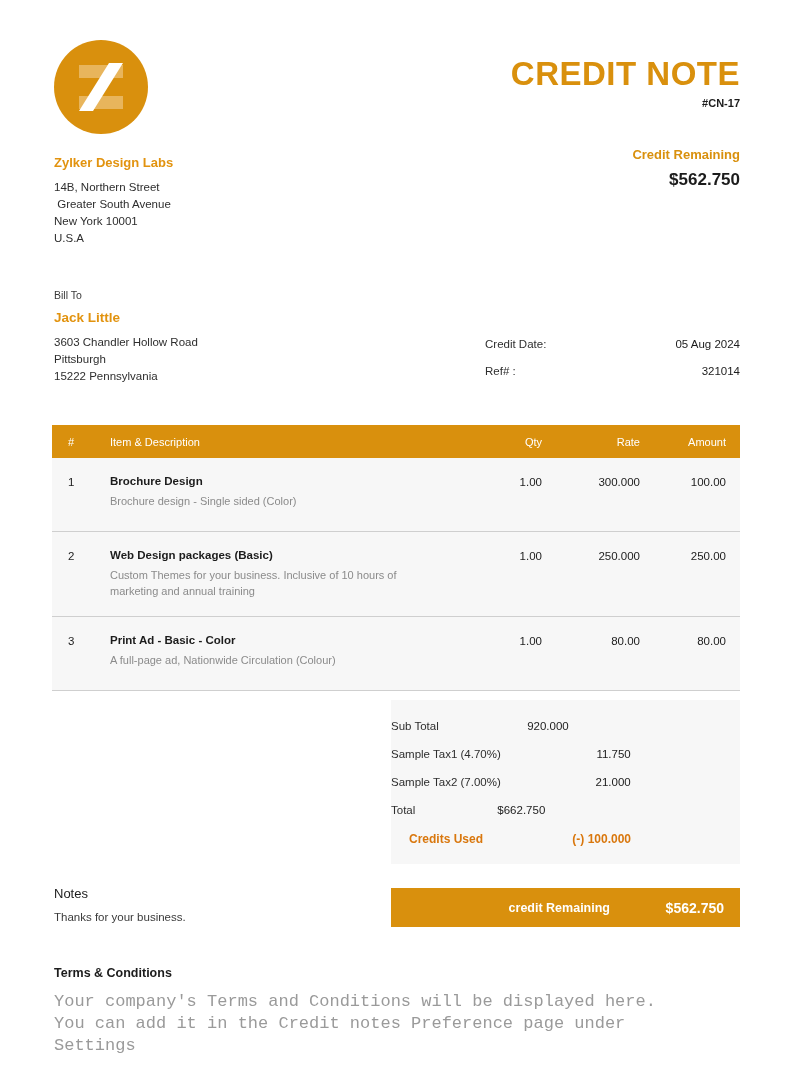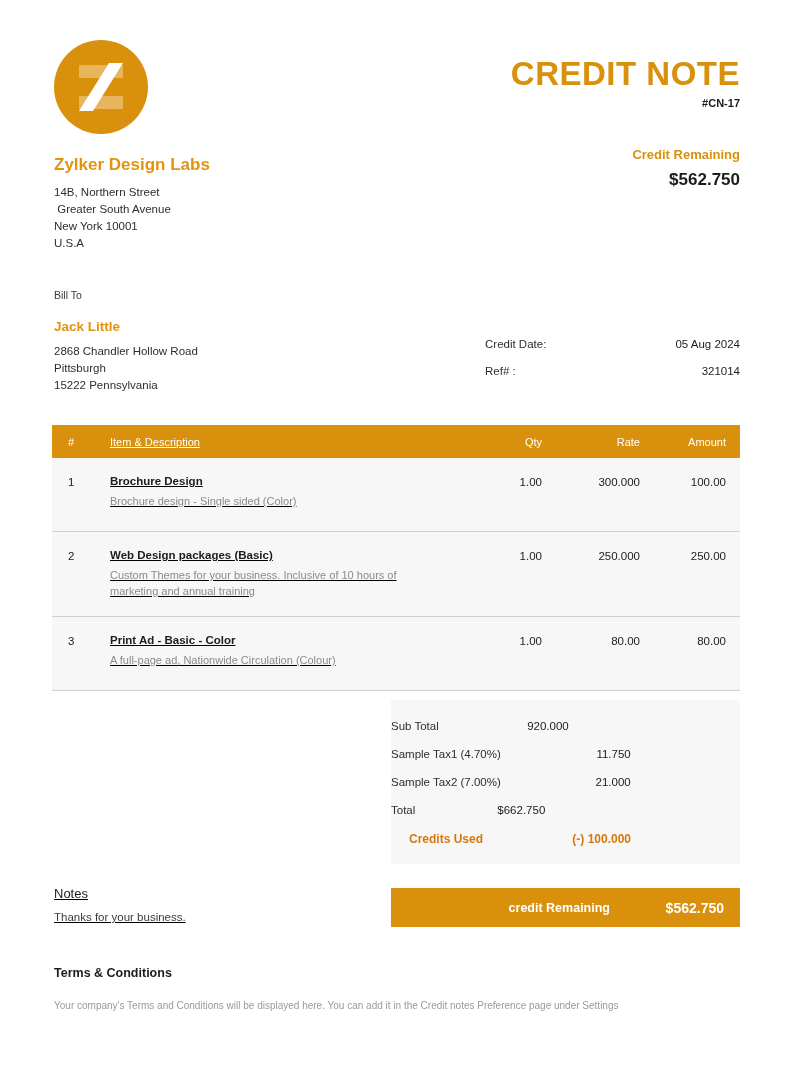--- a/index.html
+++ b/index.html
@@ -89,21 +89,21 @@
   }
 
   
   .company {
     position: absolute;
     left: 54px;
     top: 155px;
     width: 330px;
   }
   .company-name {
-    font-size: 17px;
+    font-size: 13px;
     font-weight: bold;
     color: #e2930f;
     margin-bottom: 9px;
   }
   .company-addr-line {
     font-size: 11.5px;
     color: #2e2e2e;
     line-height: 17px;
     white-space: pre;
   }
@@ -111,21 +111,21 @@
   
   .billto {
     position: absolute;
     left: 54px;
     top: 289px;
     width: 340px;
   }
   .billto-label {
     font-size: 10.5px;
     color: #3a3a3a;
-    margin-bottom: 18px;
+    margin-bottom: 9px;
   }
   .billto-name {
     font-size: 13.5px;
     font-weight: bold;
     color: #e2930f;
     margin-bottom: 9px;
   }
   .billto-addr-line {
     font-size: 11.5px;
     color: #2e2e2e;
@@ -168,21 +168,21 @@
 
   .items-head {
     display: flex;
     align-items: center;
     background: #d9900d;
     height: 33px;
     color: #ffffff;
     font-size: 11px;
   }
   .c-num   { width: 48px; padding-left: 16px; text-align: left; }
-  .c-desc  { flex: 1 1 auto; padding-left: 10px; text-align: left; text-decoration: underline; }
+  .c-desc  { flex: 1 1 auto; padding-left: 10px; text-align: left; }
   .c-qty   { width: 92px; text-align: right; }
   .c-rate  { width: 98px; text-align: right; }
   .c-amt   { width: 100px; text-align: right; padding-right: 14px; }
 
   .item-row {
     display: flex;
     align-items: flex-start;
     background: #f7f7f7;
     border-bottom: 1px solid #cfcfcf;
     padding-top: 17px;
@@ -273,21 +273,20 @@
     text-align: right;
     padding-right: 16px;
   }
 
   
   .notes {
     position: absolute;
     left: 54px;
     top: 886px;
     width: 310px;
-    text-decoration: underline;
   }
   .notes-title {
     font-size: 13px;
     color: #1c1c1c;
     margin-bottom: 10px;
   }
   .notes-body {
     font-size: 11.5px;
     color: #3a3a3a;
   }
@@ -296,26 +295,27 @@
   .terms {
     position: absolute;
     left: 54px;
     top: 966px;
     width: 640px;
   }
   .terms-title {
     font-size: 12.5px;
     font-weight: bold;
     color: #1c1c1c;
-    margin-bottom: 19px;
+    margin-bottom: 11px;
   }
   .terms-body {
-    font-size: 10px;
+    font-size: 17px;
     color: #9a9a9a;
-    line-height: 13px;
+    line-height: 22px;
+    font-family: Liberation Mono, monospace;
   }
 </style>
 </head>
 <body>
 
 <div class="page">
 <div class="sheet">
 
   <div class="header">
 
@@ -338,21 +338,21 @@
     <div class="company-name">Zylker Design Labs</div>
     <div class="company-addr-line">14B, Northern Street</div>
     <div class="company-addr-line"> Greater South Avenue</div>
     <div class="company-addr-line">New York 10001</div>
     <div class="company-addr-line">U.S.A</div>
   </div>
 
   <div class="billto">
     <div class="billto-label">Bill To</div>
     <div class="billto-name">Jack Little</div>
-    <div class="billto-addr-line">2868 Chandler Hollow Road</div>
+    <div class="billto-addr-line">3603 Chandler Hollow Road</div>
     <div class="billto-addr-line">Pittsburgh</div>
     <div class="billto-addr-line">15222 Pennsylvania</div>
   </div>
 
   <div class="meta">
     <div class="meta-row">
       <div class="meta-label">Credit Date:</div>
       <div class="meta-value">05 Aug 2024</div>
     </div>
     <div class="meta-row">

